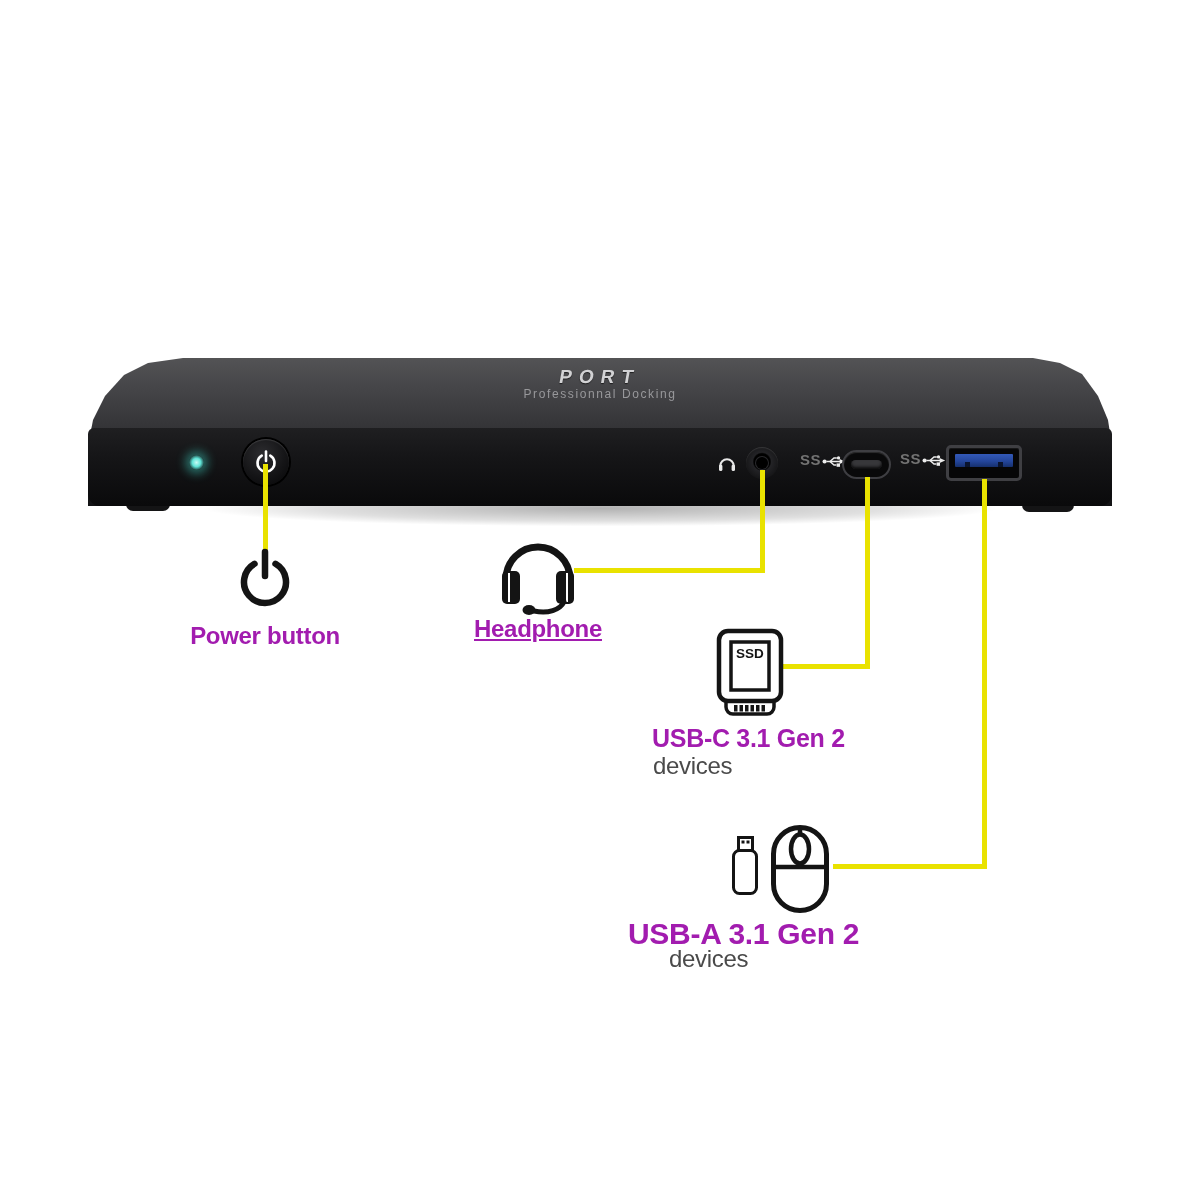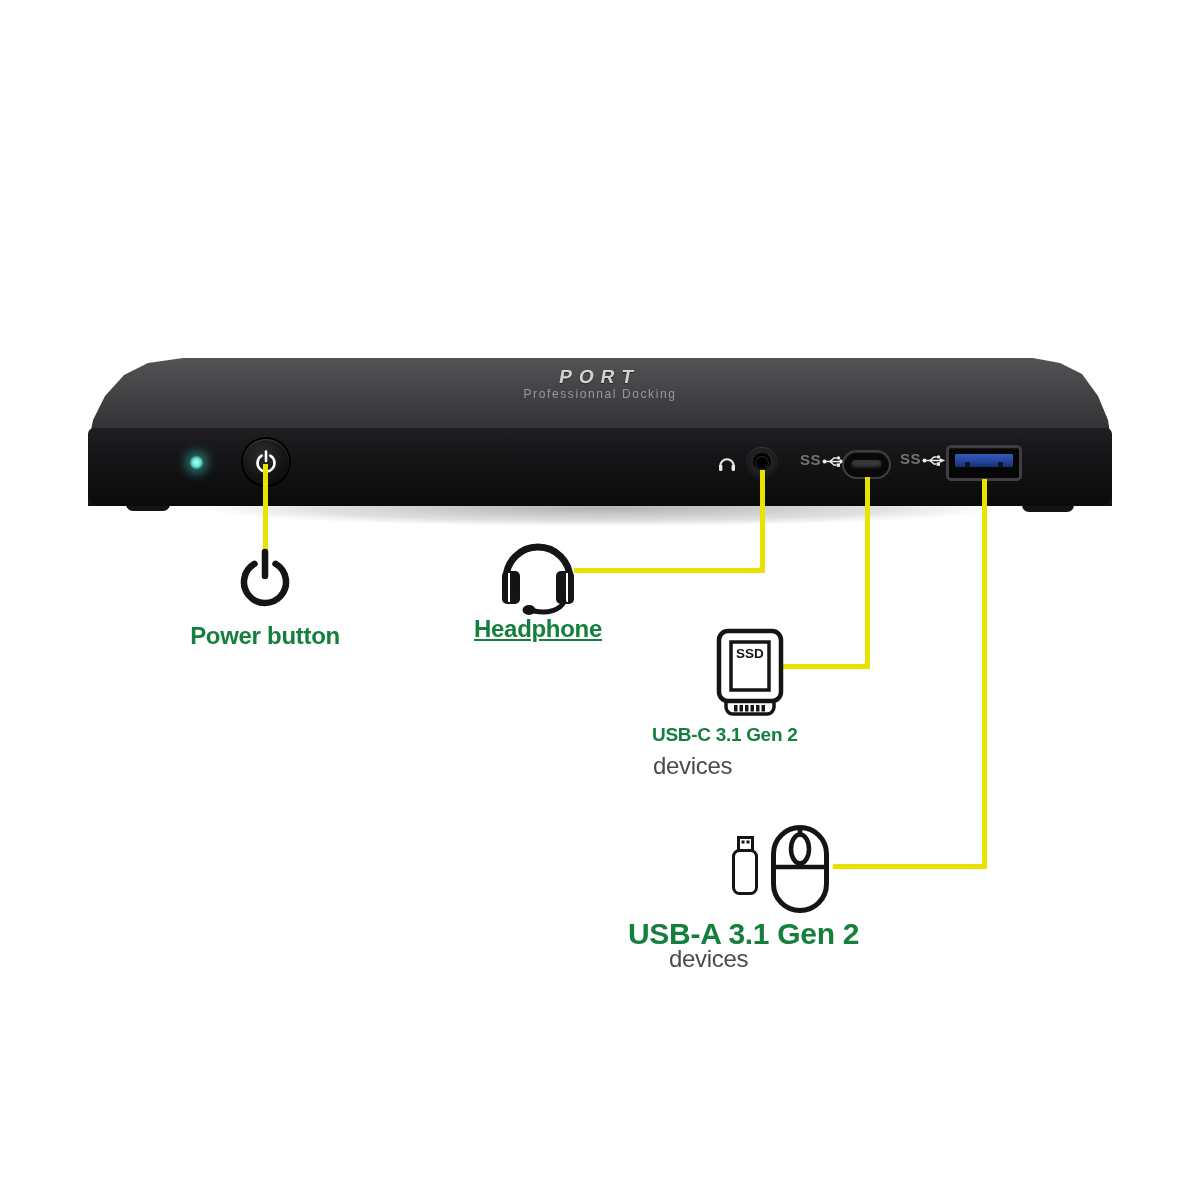--- a/index.html
+++ b/index.html
@@ -94,25 +94,25 @@
   .line-usba-v{left:982px;top:479px;width:5px;height:390px;}
   .line-usba-h{left:833px;top:864px;width:154px;height:5px;}
 
   
   .anno{position:absolute;z-index:4;}
   .icon-power{left:239px;top:548px;}
   .icon-headset{left:498px;top:531px;}
   .icon-ssd{left:716px;top:628px;}
   .icon-stick{left:731px;top:835px;}
   .icon-mouse{left:770px;top:824px;}
-  .label{position:absolute;z-index:4;color:#15803d;font-weight:bold;font-size:24px;letter-spacing:-0.3px;}
+  .label{position:absolute;z-index:4;color:#a21caf;font-weight:bold;font-size:24px;letter-spacing:-0.3px;}
   .label-center{text-align:center;width:240px;}
   .label-power{left:145px;top:622px;}
   .label-headphone{left:418px;top:615px;text-decoration:underline;}
-  .label-usbc-title{left:652px;top:724px;font-size:19px;}
+  .label-usbc-title{left:652px;top:724px;font-size:25px;}
   .label-usbc-sub{left:653px;top:752px;font-size:24px;font-weight:normal;color:#4a4a4a;}
   .label-usba-title{left:628px;top:917px;font-size:30px;}
   .label-usba-sub{left:669px;top:945px;font-size:24px;font-weight:normal;color:#4a4a4a;}
 </style>
 </head>
 <body>
 
 <div class="dock-shadow"></div>
 <div class="foot foot-left"></div>
 <div class="foot foot-right"></div>

